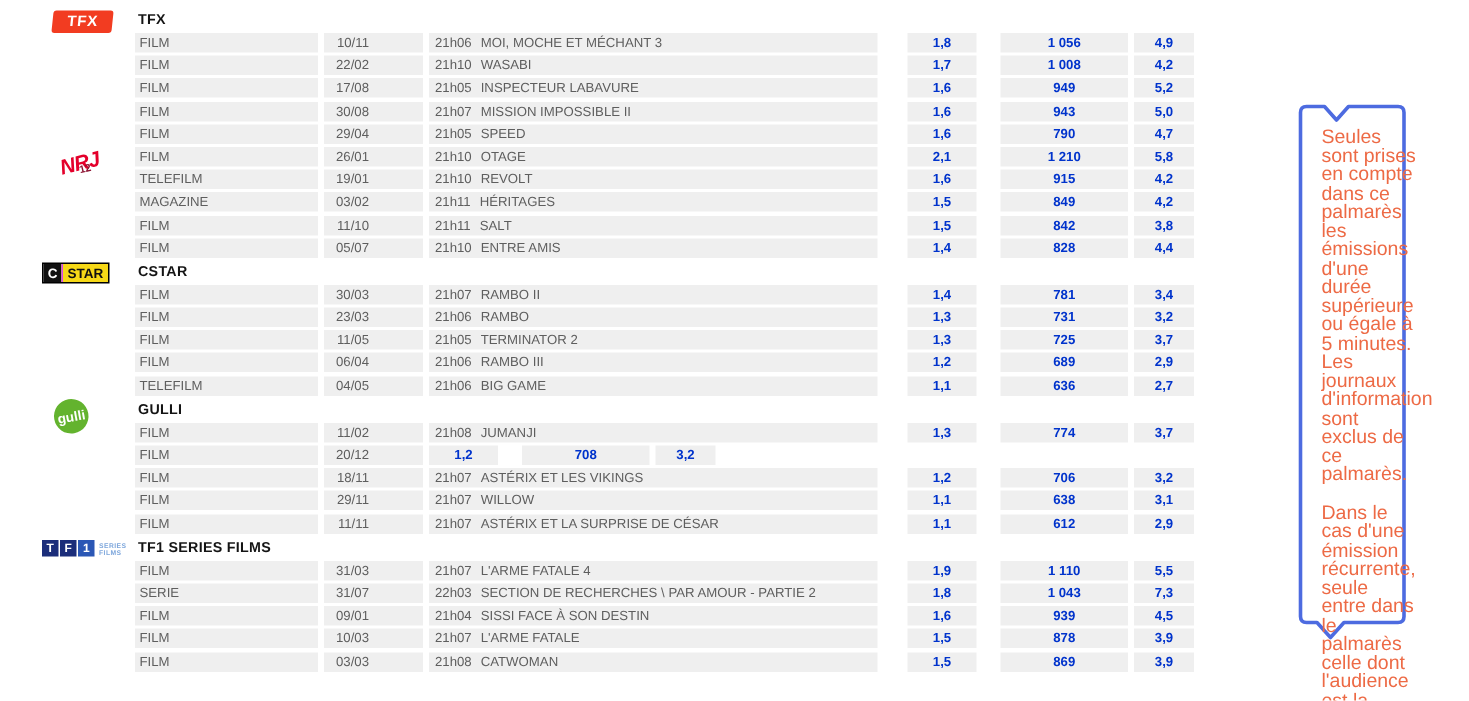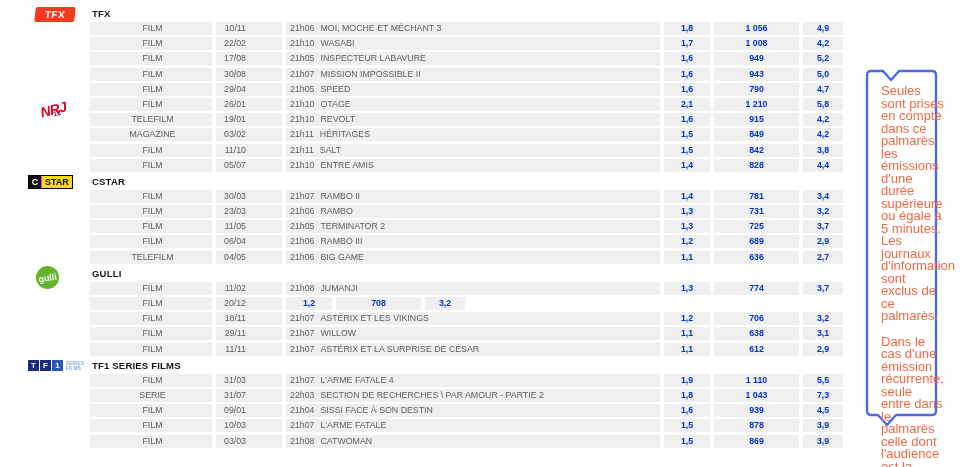--- a/index.html
+++ b/index.html
@@ -18,26 +18,26 @@
   .sec-title {
     height: 16px; line-height: 15px;
     font-size: 9.5px; font-weight: bold; color: #141414;
     padding-left: 2px; letter-spacing: .2px;
   }
   .row { display: flex; height: 13px; margin-bottom: 2.2px; }
   .cell {
     background: #efefef; font-size: 8.8px; color: #5e5e5e;
     line-height: 13px; white-space: nowrap; overflow: hidden;
   }
-  .c-type   { width: 122px; padding-left: 3px; margin-right: 4px; text-align: center; }
+  .c-type   { width: 122px; padding-left: 3px; margin-right: 4px; }
   .c-date   { width: 66px;  padding-right: 36px; text-align: right; margin-right: 4px; }
-  .c-main   { width: 374px; padding-left: 4px; margin-right: 4px; }
+  .c-main   { width: 299px; padding-left: 4px; margin-right: 20px; }
   .time     { margin-right: 6px; }
   .c-num    { font-weight: bold; color: #0033cc; text-align: center; }
-  .c-rating { width: 46px; margin-right: 4px; }
+  .c-rating { width: 46px; margin-right: 16px; }
   .c-viewers{ width: 85px; margin-right: 4px; }
   .c-share  { width: 40px; margin-right: 0; }
 
   
   .logo-tfx {
     position: absolute; left: 35px; top: 1px; width: 40px; height: 15px;
     background: #f23c21; color: #fff; font-weight: bold; font-size: 10px;
     text-align: center; line-height: 15px; border-radius: 2px;
     transform: skewX(-6deg); letter-spacing: .5px;
   }

